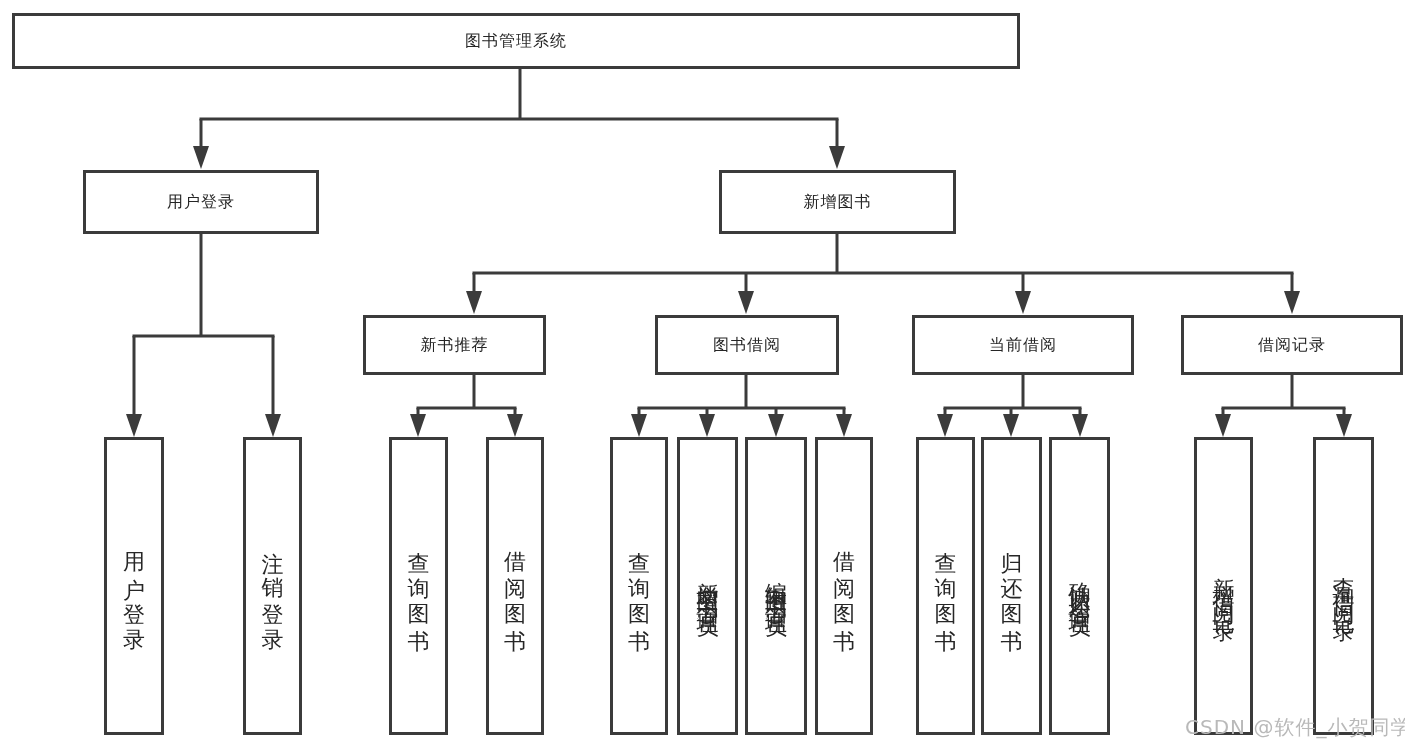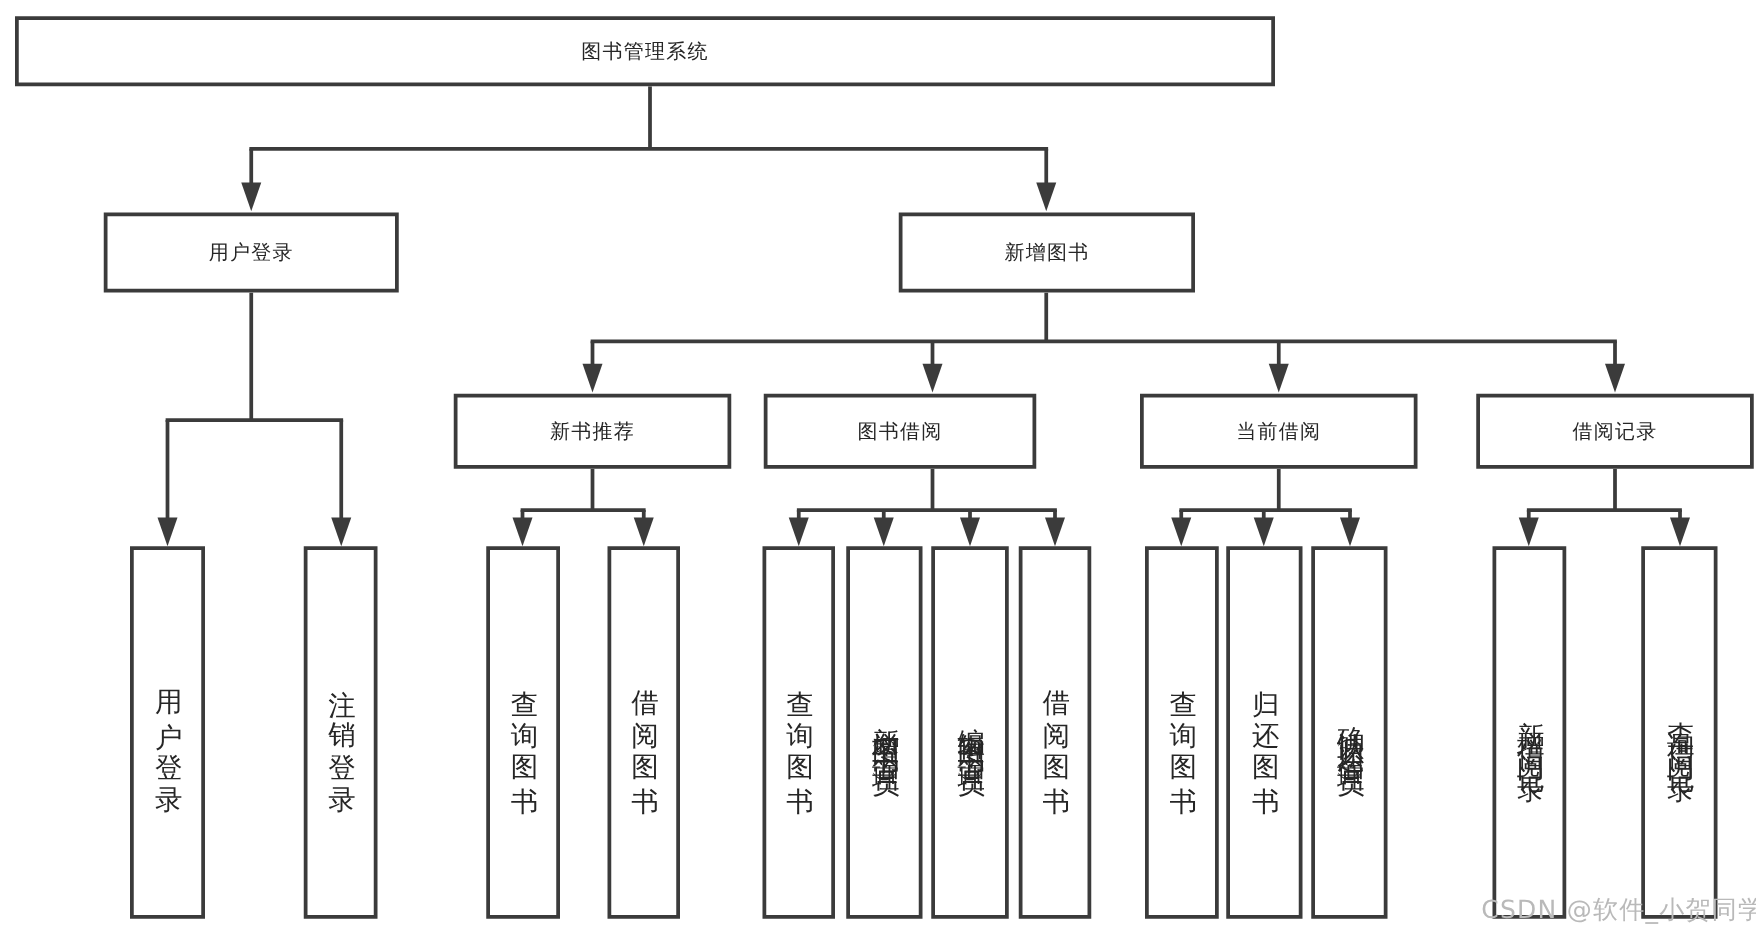--- a/index.html
+++ b/index.html
@@ -38,22 +38,22 @@
     font-size: 22px;
   }
   .sp4 { letter-spacing: 26px; }
   .sp6 { letter-spacing: 9px; }
   .sp9 { letter-spacing: 5px; }
 
   
   #root        { left: 12px;   top: 13px;  width: 1008px; height: 56px; }
   #n-user-login{ left: 83px;   top: 170px; width: 236px;  height: 64px; }
   #n-book-mgmt { left: 719px;  top: 170px; width: 237px;  height: 64px; }
-  #n-new-book  { left: 363px;  top: 315px; width: 222px;  height: 60px; }
-  #n-borrow    { left: 611px;  top: 315px; width: 218px;  height: 60px; }
+  #n-new-book  { left: 363px;  top: 315px; width: 183px;  height: 60px; }
+  #n-borrow    { left: 655px;  top: 315px; width: 184px;  height: 60px; }
   #n-current   { left: 912px;  top: 315px; width: 222px;  height: 60px; font-family: Liberation Serif, serif; }
   #n-records   { left: 1181px; top: 315px; width: 222px;  height: 60px; }
 
   
   #lf-user-login { left: 104px;  width: 60px; }
   #lf-logout     { left: 243px;  width: 59px; }
   #lf-nb-query   { left: 389px;  width: 59px; }
   #lf-nb-borrow  { left: 486px;  width: 58px; }
   #lf-bb-query   { left: 610px;  width: 58px; }
   #lf-bb-add     { left: 677px;  width: 61px; }

